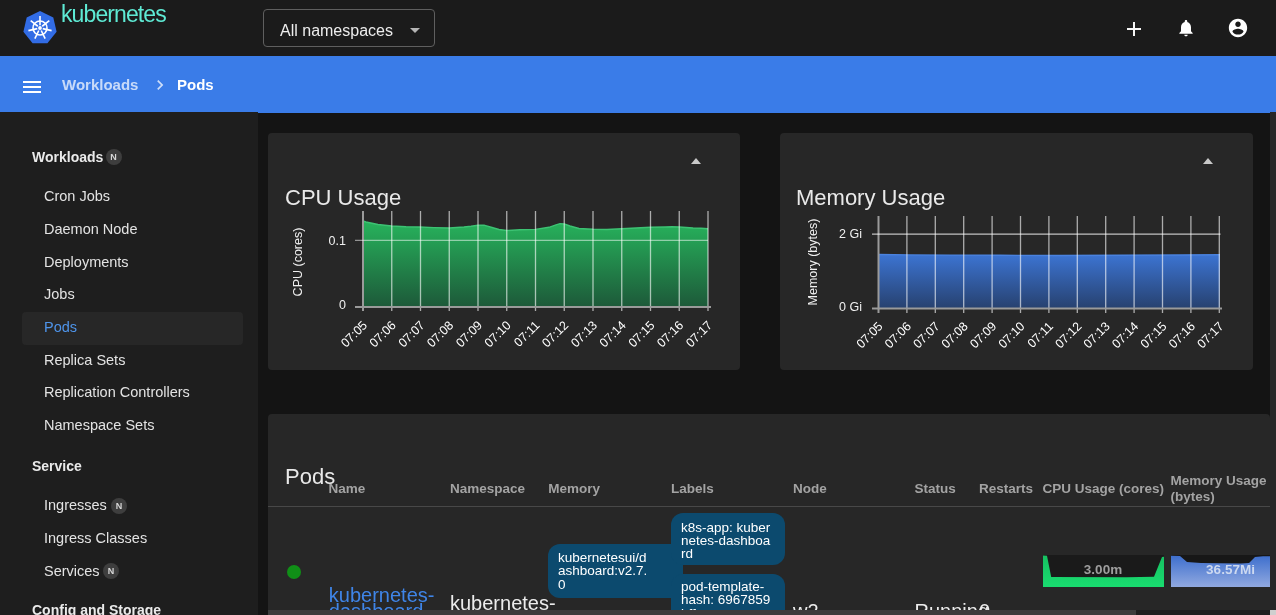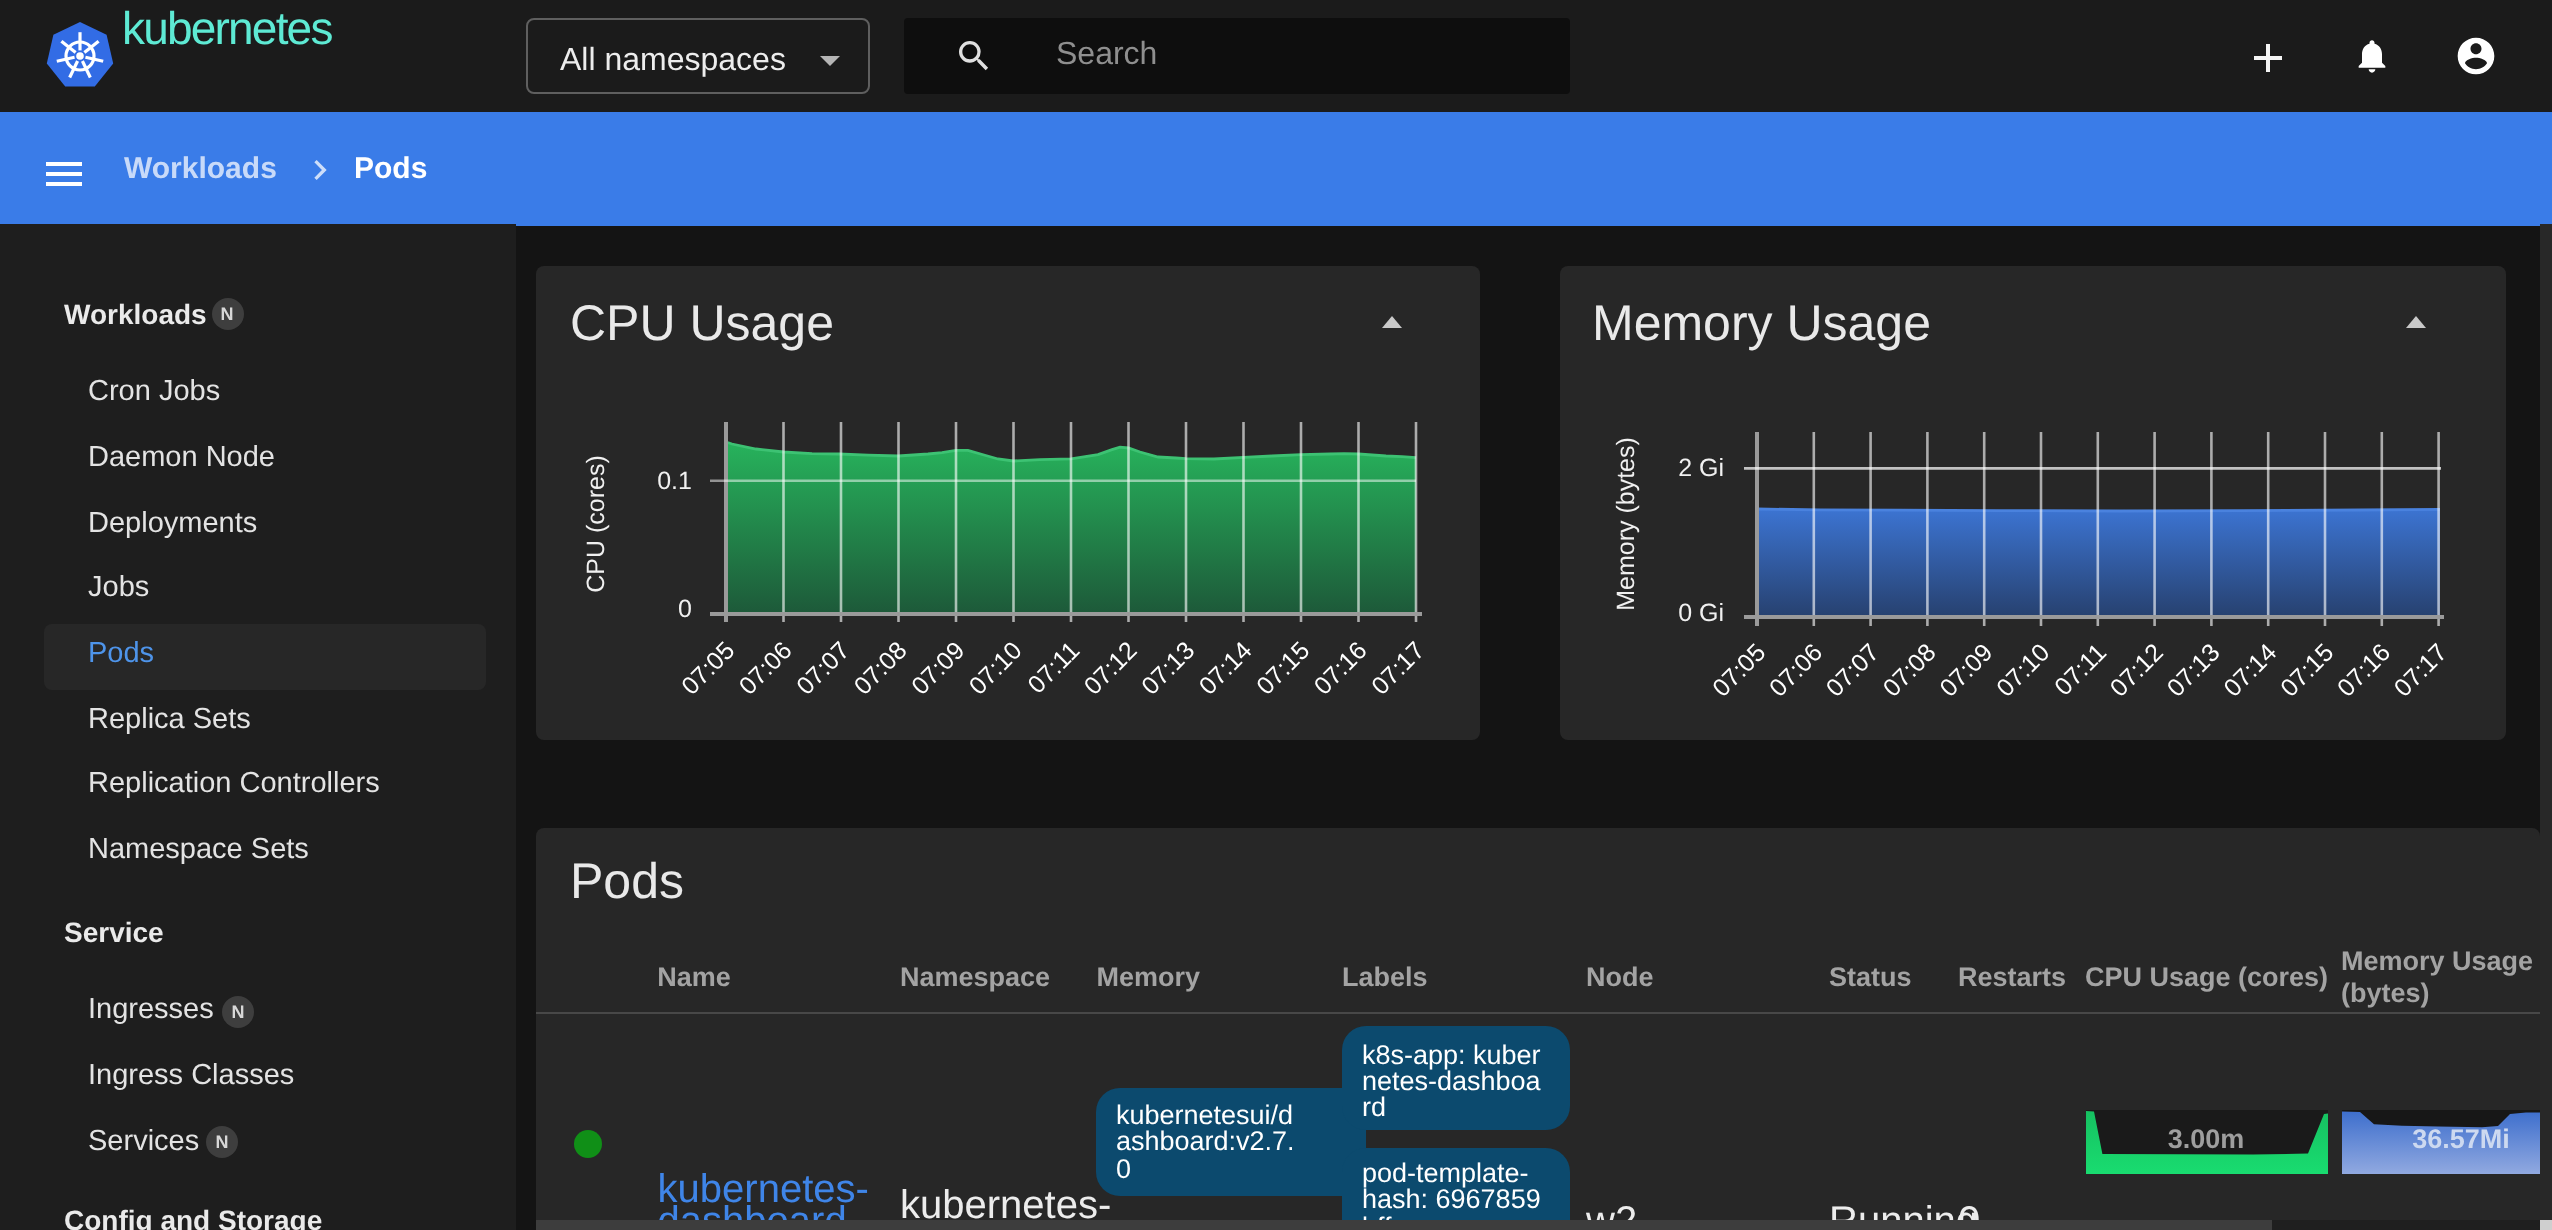--- a/index.html
+++ b/index.html
@@ -22,21 +22,21 @@
 #bc2 { position:absolute; left:177px; top:75.8px; font-size:15px; font-weight:bold; color:#ffffff; line-height:18px; }
 
 #sidebar { position:absolute; left:0; top:112px; width:258px; height:503px; background:#1e1e1e; }
 .nav { position:absolute; font-size:14.5px; color:#e3e3e3; line-height:18px; white-space:nowrap; }
 .nav.hd { font-weight:bold; font-size:14px; color:#eaeaea; }
 .nav.sel { color:#4e94ea; }
 #podshl { position:absolute; left:22px; top:200px; width:221px; height:33px; background:#272727; border-radius:4px; }
 .badge { position:absolute; width:16px; height:16px; border-radius:50%; background:#3e3e3e; color:#d8d8d8; font-size:9px; font-weight:bold; text-align:center; line-height:16px; }
 
 .card { position:absolute; background:#272727; border-radius:4px; }
-.cardtitle { position:absolute; font-size:25px; color:#e9e9e9; line-height:24px; }
+.cardtitle { position:absolute; font-size:22px; color:#e9e9e9; line-height:24px;margin-top:36px; }
 .collapse { position:absolute; width:0; height:0; border-left:5.5px solid transparent; border-right:5.5px solid transparent; border-bottom:6px solid #c9c9c9; }
 
 .th { position:absolute; font-size:13.5px; font-weight:bold; color:#a3a3a3; line-height:16px; }
 .td { position:absolute; font-size:20px; color:#ececec; line-height:15.7px;margin-top:40px; }
 .chip { position:absolute; background:#0c4a6e; border-radius:12px; font-size:13.5px; line-height:13.4px; color:#fff; padding:7px 10px; }
 .sparktxt { position:absolute; font-size:13.5px; font-weight:bold; text-align:center; line-height:14px; }
 </style>
 </head>
 <body>
 <div id="app">
@@ -54,26 +54,20 @@
       <line x1="15.27" y1="18.62" x2="6.40" y2="20.65"></line>
       <line x1="15.81" y1="16.25" x2="8.70" y2="10.58"></line>
     </g>
     <circle cx="18" cy="18" r="1.9" fill="#fff"></circle>
   </svg>
   <div id="wordmark">kubernetes</div>
   <div id="nsselect">
         <div class="txt">All namespaces</div>
         <div class="caret"></div>
       </div>
-  <div id="searchbox">
-    <svg class="abs" style="left:25px;top:9px" width="20" height="20" viewBox="0 0 24 24">
-          <path fill="#e0e0e0" d="M15.5 14h-.79l-.28-.27A6.47 6.47 0 0 0 16 9.5 6.5 6.5 0 1 0 9.5 16c1.61 0 3.09-.59 4.23-1.57l.27.28v.79l5 4.99L20.49 19l-4.99-5zm-6 0C7.01 14 5 11.99 5 9.5S7.01 5 9.5 5 14 7.01 14 9.5 11.99 14 9.5 14z"></path>
-        </svg>
-    <div class="ph">Search</div>
-  </div>
   <svg class="abs" style="left:1124px;top:19px" width="20" height="20" viewBox="0 0 20 20">
         <rect x="9" y="3" width="2" height="14" fill="#f5f5f5"></rect>
         <rect x="3" y="9" width="14" height="2" fill="#f5f5f5"></rect>
       </svg>
   <svg class="abs" style="left:1176px;top:18px" width="20" height="20" viewBox="0 0 24 24">
         <path fill="#fff" d="M12 22c1.1 0 2-.9 2-2h-4c0 1.1.9 2 2 2zm6-6v-5c0-3.07-1.64-5.64-4.5-6.32V4c0-.83-.67-1.5-1.5-1.5s-1.5.67-1.5 1.5v.68C7.63 5.36 6 7.92 6 11v5l-2 2v1h16v-1l-2-2z"></path>
       </svg>
   <svg class="abs" style="left:1227px;top:17px" width="22" height="22" viewBox="0 0 24 24">
         <path fill="#fff" d="M12 2C6.48 2 2 6.48 2 12s4.48 10 10 10 10-4.48 10-10S17.52 2 12 2zm0 3c1.66 0 3 1.34 3 3s-1.34 3-3 3-3-1.34-3-3 1.34-3 3-3zm0 14.2c-2.5 0-4.71-1.28-6-3.22.03-1.99 4-3.08 6-3.08 1.99 0 5.97 1.09 6 3.08-1.29 1.94-3.5 3.22-6 3.22z"></path>
       </svg>

